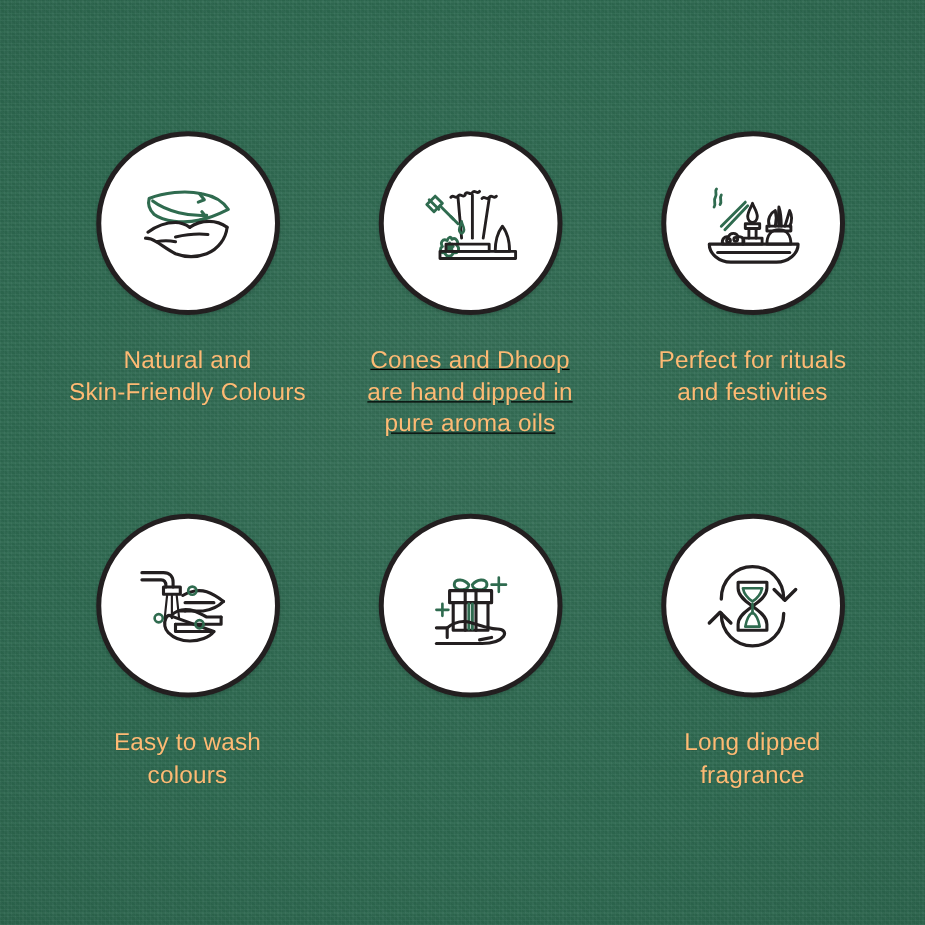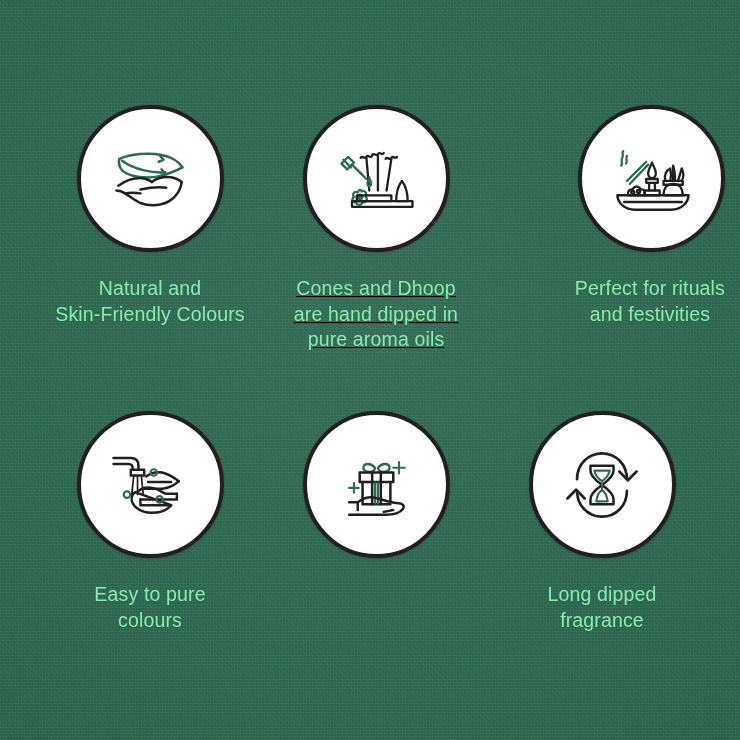--- a/index.html
+++ b/index.html
@@ -83,21 +83,21 @@
   }
   .icon-circle svg {
     width: 96px;
     height: 96px;
     display: block;
   }
 
   .caption {
     margin-top: 24px;
     text-align: center;
-    color: #86efac;
+    color: #fdba74;
     font-size: 19.5px;
     line-height: 1.32;
     letter-spacing: 0.15px;
     font-weight: 400;
     white-space: pre-line;
     text-shadow: 0 1px 1px rgba(0,0,0,0.10);
   }
 </style>
 </head>
 <body>
@@ -169,21 +169,21 @@
           <path d="M25 73 L88 73 L88 79 L25 79 Z"></path>
           <path d="M30 67 L66 67 L66 73 L30 73 Z"></path>
         </g>
       </svg>
     </div>
     <div class="caption">Cones and Dhoop
 are hand dipped in
 pure aroma oils</div>
   </div>
 
-  <div class="cell" style="left:479px; top:105px;align-items:flex-end;">
+  <div class="cell" style="left:479px; top:105px;">
     <div class="icon-circle">
       <svg viewBox="0 0 100 100" fill="none" xmlns="http://www.w3.org/2000/svg" stroke-linecap="round" stroke-linejoin="round">
 
         <g stroke="#2f6b4f" stroke-width="2.4">
           <path d="M24 52 L44 32"></path>
           <path d="M27 55 L46 35"></path>
           <path d="M18 36 C20 33 17 31 19 28 C21 25 18 23 20 21"></path>
           <path d="M23 34 C25 31 22 29 24 26"></path>
         </g>
 
@@ -250,21 +250,21 @@
                    C31 69 30 64 32 60 C33 58 34 57 36 58 Z"></path>
         </g>
 
         <g stroke="#2f6b4f" stroke-width="2.2">
           <circle cx="54" cy="37" r="3.4"></circle>
           <circle cx="26" cy="60" r="3.4"></circle>
           <circle cx="60" cy="65" r="3.4"></circle>
         </g>
       </svg>
     </div>
-    <div class="caption">Easy to pure
+    <div class="caption">Easy to wash
 colours</div>
   </div>
 
   <div class="cell" style="left:253px; top:411px;">
     <div class="icon-circle">
       <svg viewBox="0 0 100 100" fill="none" xmlns="http://www.w3.org/2000/svg" stroke-linecap="round" stroke-linejoin="round">
 
         <g stroke="#2f6b4f" stroke-width="2.4">
           <path d="M49 32 C45 27 38 27 37 31 C36 35 41 37 45 36 C47 36 49 34 49 32 Z"></path>
           <path d="M52 32 C56 27 63 27 64 31 C65 35 60 37 56 36 C54 36 52 34 52 32 Z"></path>

